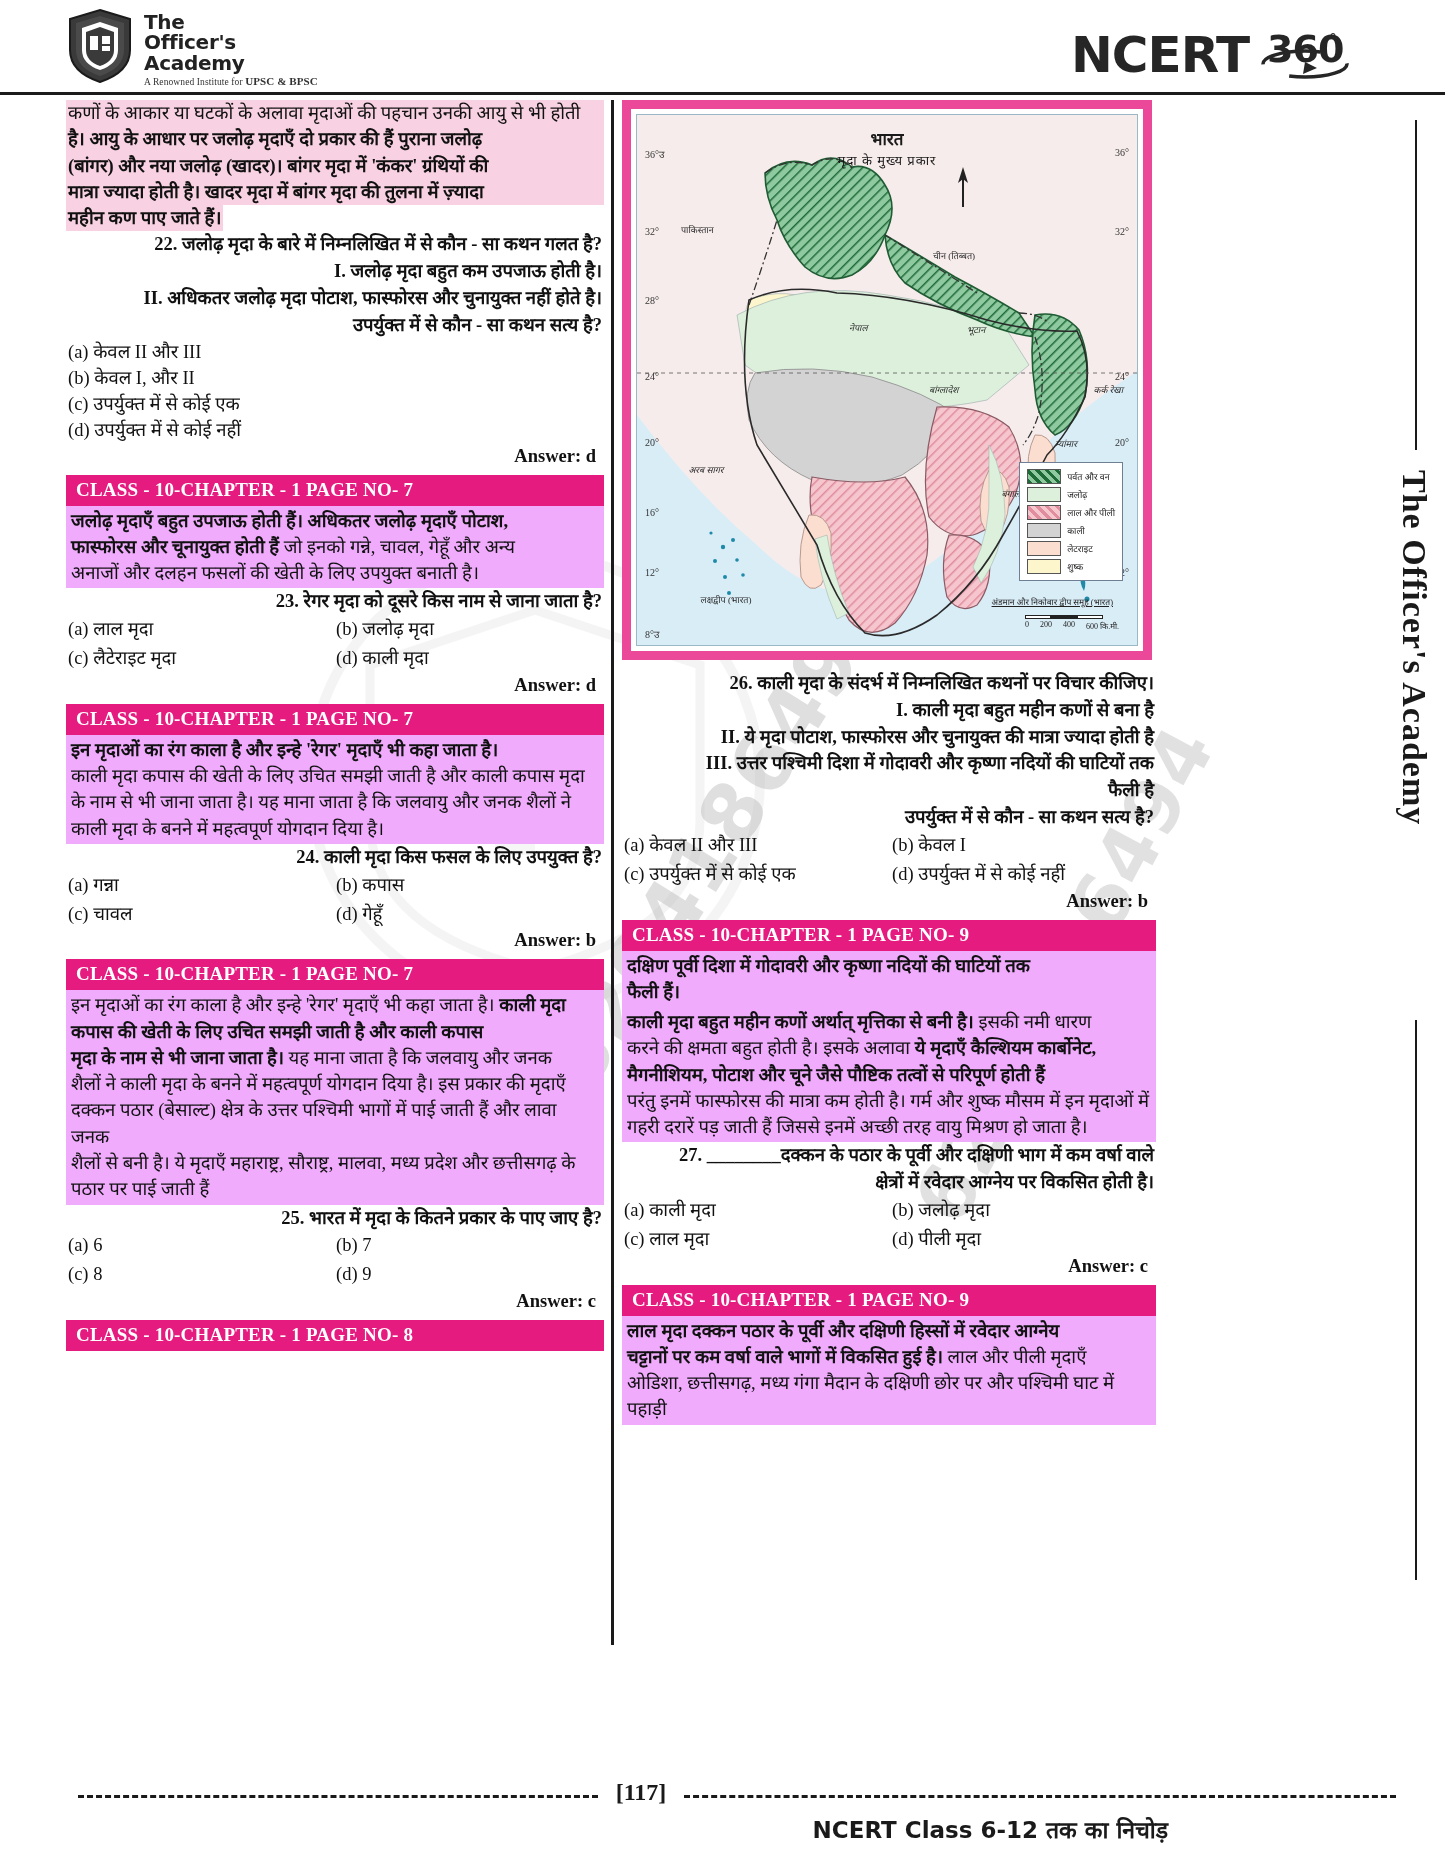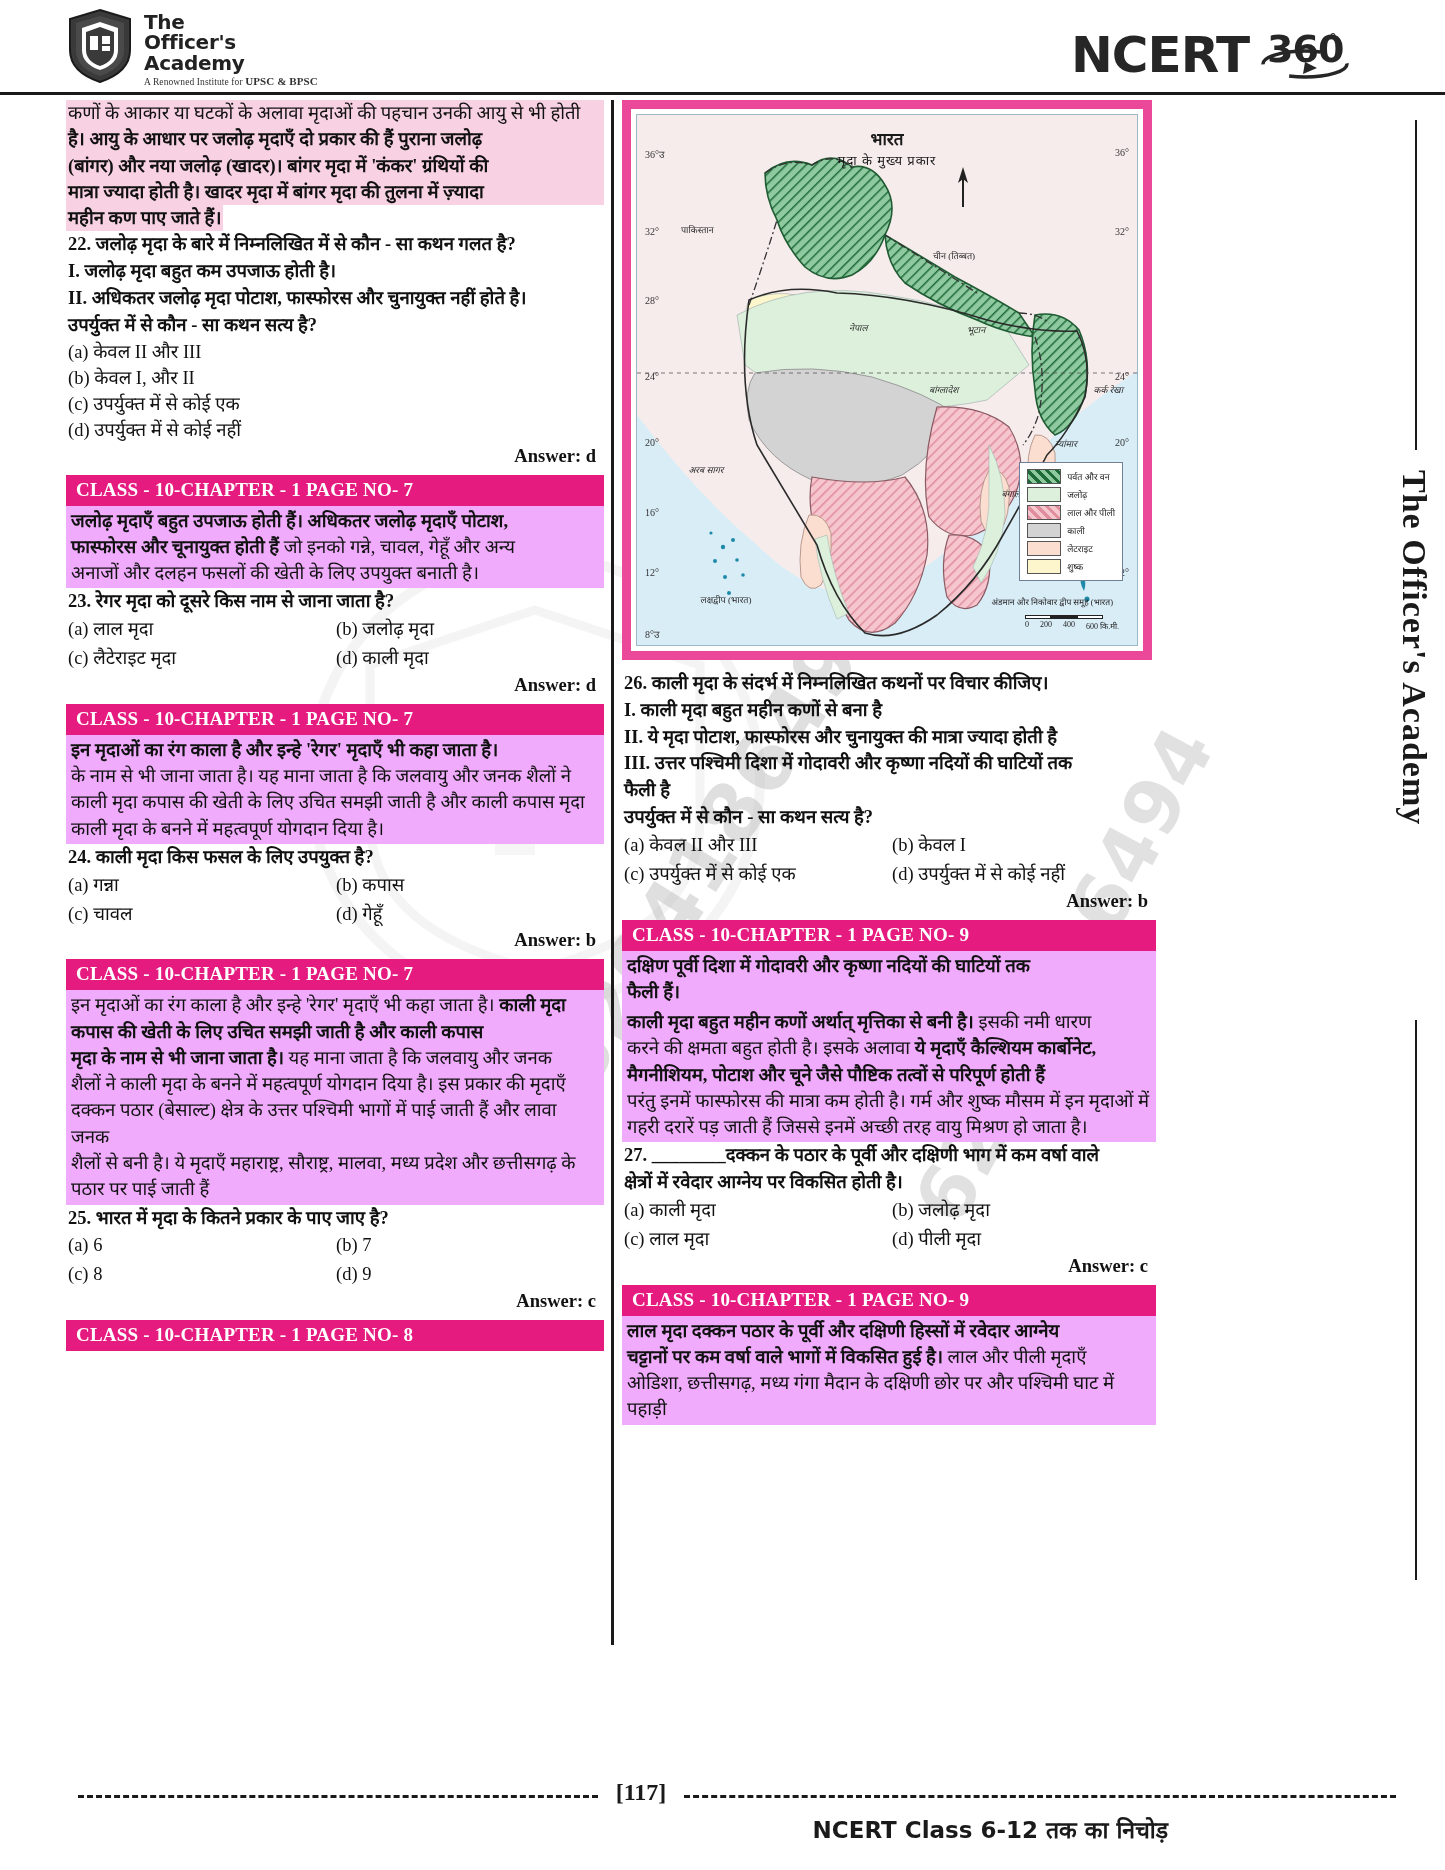--- a/index.html
+++ b/index.html
@@ -93,21 +93,21 @@
   }
 
   
   p.line {
     margin:0; padding:0 2px;
     font-size:18.5px; line-height:1.42;
     font-family:"Liberation Serif","DejaVu Serif",serif;
   }
   .hl { background:#f8d2e2; }
   .b { font-weight:bold; }
-  .q { font-weight:bold; font-size:18.5px; line-height:1.45; margin:0; padding:0 2px; }
+  .q { font-weight:bold; font-size:18.5px; line-height:1.45; margin:0; padding:0 2px;text-align:right; }
   .opt-row { display:flex; margin:0; padding:1px 2px; }
   .opt-row .o { font-size:18.5px; line-height:1.45; }
   .opt-row .o:first-child { width:268px; }
   .answer {
     text-align:right; font-weight:bold; font-size:18.5px;
     font-family:"Liberation Serif",serif; padding:2px 8px 2px 0;
   }
   .class-bar {
     background:#e51b80; color:#ffffff;
     font-weight:bold; font-size:19px;
@@ -166,21 +166,21 @@
   .sw { width:34px; height:15px; border:1px solid #555; margin-right:6px; }
   .legend-txt { font-size:9px; font-family:"Liberation Serif",serif; color:#222; }
   .scalebar {
     position:absolute; right:18px; bottom:14px; z-index:7;
     font-size:8px; font-family:"Liberation Serif",serif; color:#222;
   }
   .scalebar .bar { display:flex; margin-bottom:1px; }
   .scalebar .seg { width:26px; height:4px; border:1px solid #222; }
   .andaman-note {
     position:absolute; right:24px; bottom:38px; z-index:7;
-    font-size:8.5px; font-family:"Liberation Serif",serif; color:#222; text-align:center;
+    font-size:8.5px; font-family:"Liberation Serif",serif; color:#222; text-align:center;text-decoration:underline;
   }
 
   
   .watermark {
     position:absolute; left:300px; top:500px;
     width:470px; height:560px;
     opacity:0.13; z-index:0; pointer-events:none;
   }
   .wm-num {
     position:absolute; left:430px; top:790px;
@@ -311,22 +311,22 @@
       <div class="opt-row">
         <span class="o">(c) लैटेराइट मृदा</span>
         <span class="o">(d) काली मृदा</span>
       </div>
       <div class="answer">Answer: d</div>
     </div>
 
     <div class="class-bar">CLASS - 10-CHAPTER - 1 PAGE NO- 7</div>
     <div class="pinkblock">
       <p class="line b">इन मृदाओं का रंग काला है और इन्हे 'रेगर' मृदाएँ भी कहा जाता है।</p>
+      <p class="line">काली मृदा कपास की खेती के लिए उचित समझी जाती है और काली कपास मृदा</p>
       <p class="line">के नाम से भी जाना जाता है। यह माना जाता है कि जलवायु और जनक शैलों ने</p>
-      <p class="line">काली मृदा कपास की खेती के लिए उचित समझी जाती है और काली कपास मृदा</p>
       <p class="line">काली मृदा के बनने में महत्वपूर्ण योगदान दिया है।</p>
     </div>
 
     <div>
       <p class="q">24. काली मृदा किस फसल के लिए उपयुक्त है?</p>
       <div class="opt-row">
         <span class="o">(a) गन्ना</span>
         <span class="o">(b) कपास</span>
       </div>
       <div class="opt-row">

